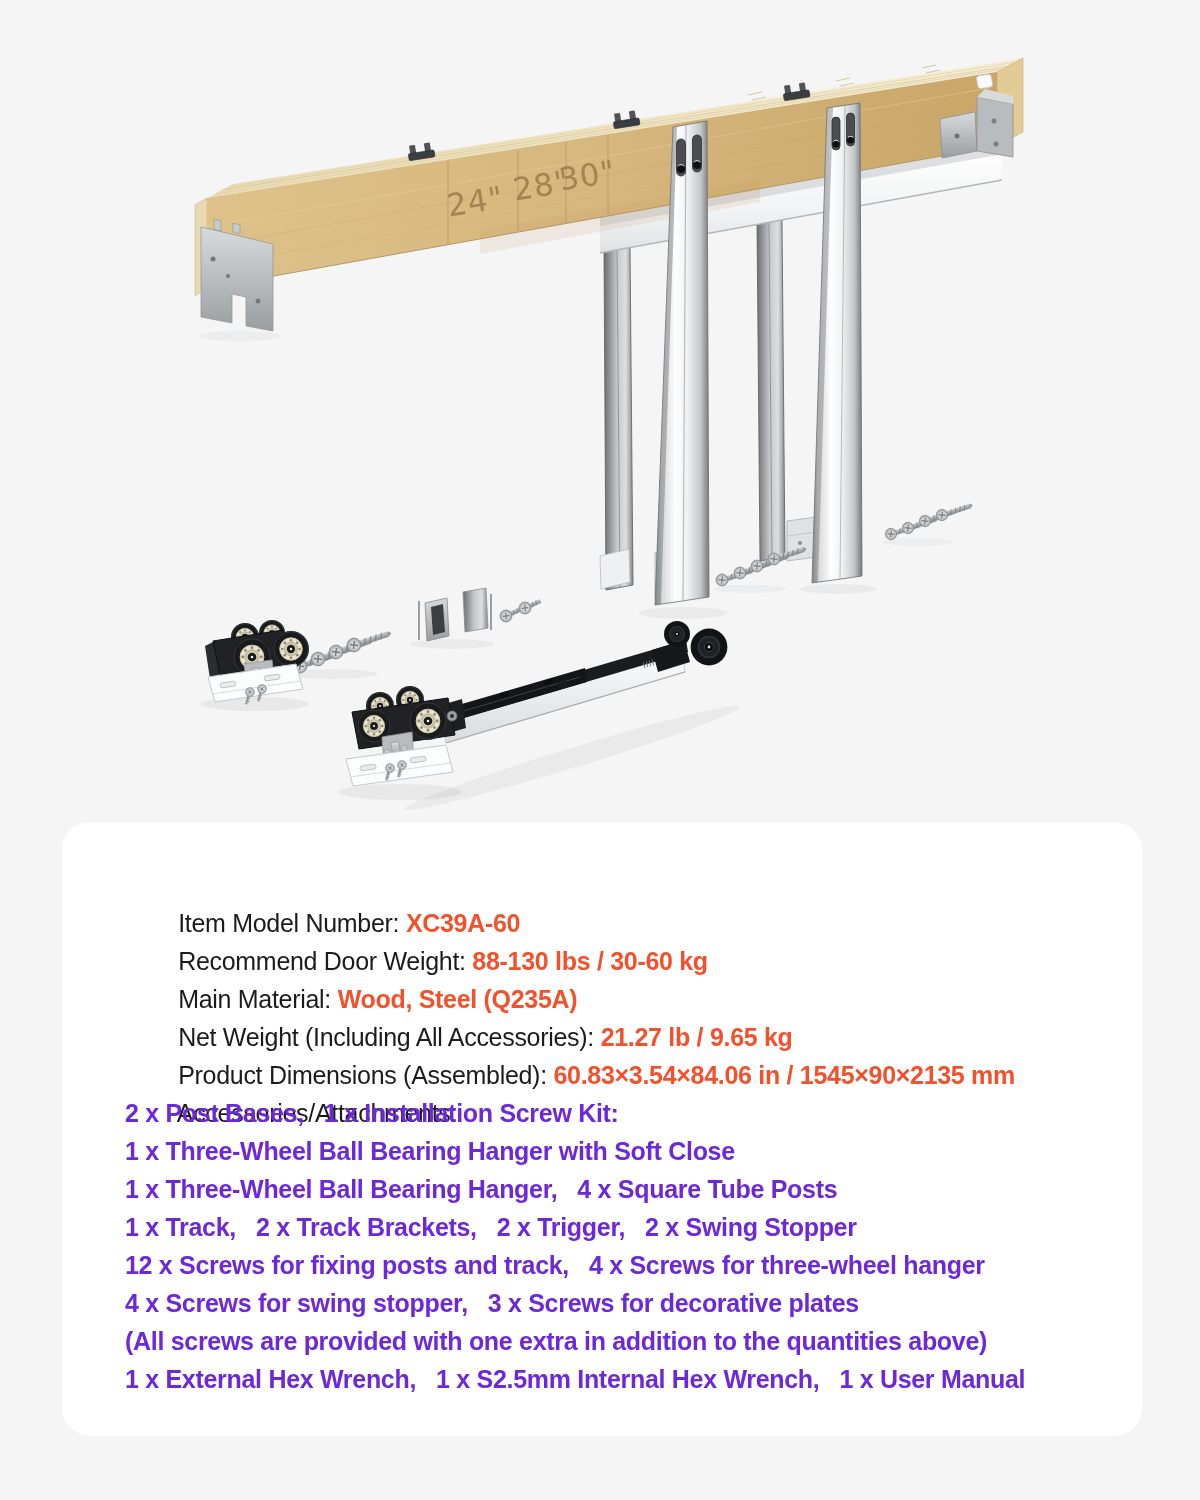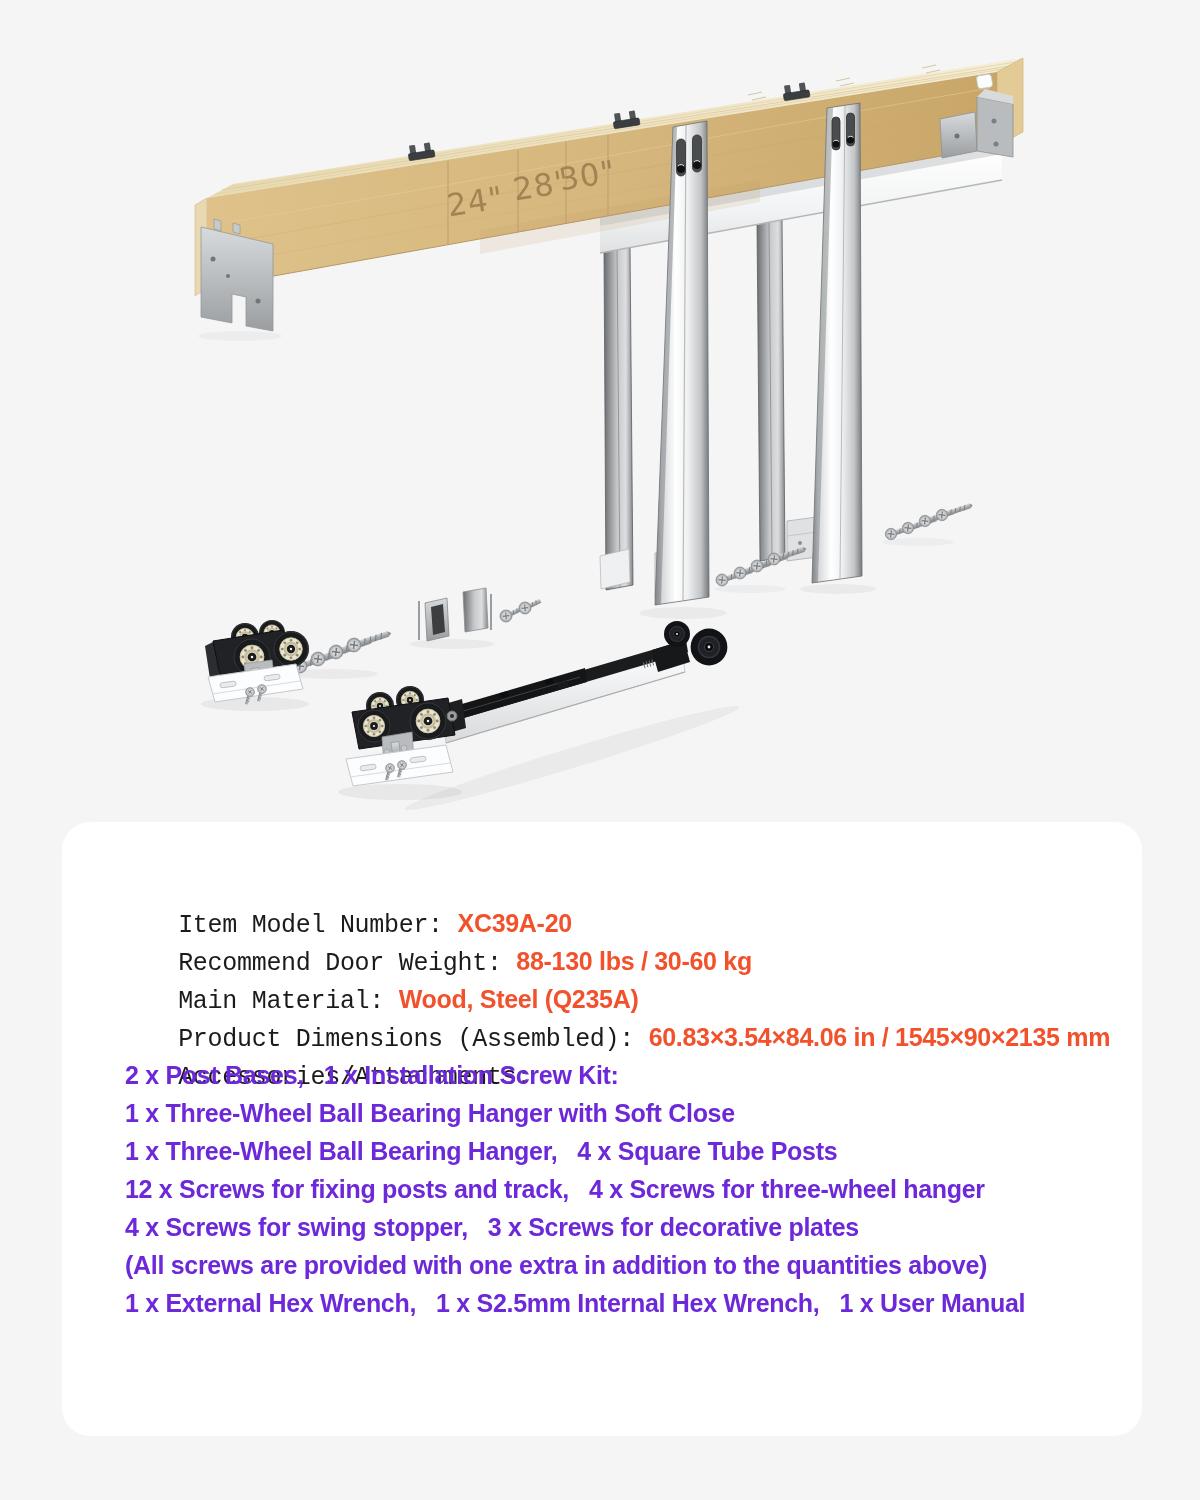--- a/index.html
+++ b/index.html
@@ -14,21 +14,21 @@
   .card{
     position:absolute;left:62px;top:822px;width:1080px;height:614px;
     background:#ffffff;border-radius:28px;overflow:hidden;
   }
   .specs{position:absolute;left:63px;top:44px;right:14px;}
   .line{
     position:relative;height:38px;line-height:38px;
     font-size:25px;color:#1b1b1b;white-space:pre;
     letter-spacing:-0.3px;
   }
-  .lbl{color:#1b1b1b;font-weight:400;font-family:Liberation Mono, monospace;}
+  .lbl{color:#1b1b1b;font-weight:400;}
   .val{color:#f2512b;font-weight:700;}
   .acc{color:#6d28d9;font-weight:700;}
   .color-col{position:absolute;left:678px;top:0;}
   text.engrave{
     font-family:"DejaVu Sans", sans-serif;
     font-size:31px;fill:#9c7c4e;opacity:.88;letter-spacing:1px;
   }
 </style>
 </head>
 <body>
@@ -352,44 +352,48 @@
         <use href="#screwStub" transform="translate(390,768) rotate(105) scale(.75)"></use>
         <use href="#screwStub" transform="translate(402,765) rotate(105) scale(.75)"></use>
       </g>
     </svg>
   </div>
 
   <section class="card">
     <div class="specs">
 
       <div class="line">
-        <span class="lbl">Item Model Number: </span><span class="val">XC39A-20</span>
+        <span class="lbl">Item Model Number: </span><span class="val">XC39A-60</span>
       </div>
 
 
       <div class="line">
         <span class="lbl">Recommend Door Weight: </span><span class="val">88-130 lbs / 30-60 kg</span>
       </div>
 
       <div class="line">
         <span class="lbl">Main Material: </span><span class="val">Wood, Steel (Q235A)</span>
       </div>
 
+      <div class="line">
+        <span class="lbl">Net Weight (Including All Accessories): </span><span class="val">21.27 lb / 9.65 kg</span>
+      </div>
 
       <div class="line">
         <span class="lbl">Product Dimensions (Assembled): </span><span class="val">60.83×3.54×84.06 in / 1545×90×2135 mm</span>
       </div>
 
       <div class="line">
         <span class="lbl">Accessories/Attachments:</span>
       </div>
 
       <div class="line acc">2 x Post Bases,   1 x Installation Screw Kit:</div>
       <div class="line acc">1 x Three-Wheel Ball Bearing Hanger with Soft Close</div>
       <div class="line acc">1 x Three-Wheel Ball Bearing Hanger,   4 x Square Tube Posts</div>
+      <div class="line acc">1 x Track,   2 x Track Brackets,   2 x Trigger,   2 x Swing Stopper</div>
       <div class="line acc">12 x Screws for fixing posts and track,   4 x Screws for three-wheel hanger</div>
       <div class="line acc">4 x Screws for swing stopper,   3 x Screws for decorative plates</div>
       <div class="line acc">(All screws are provided with one extra in addition to the quantities above)</div>
       <div class="line acc">1 x External Hex Wrench,   1 x S2.5mm Internal Hex Wrench,   1 x User Manual</div>
 
     </div>
   </section>
 </div>
 
 </body></html>

